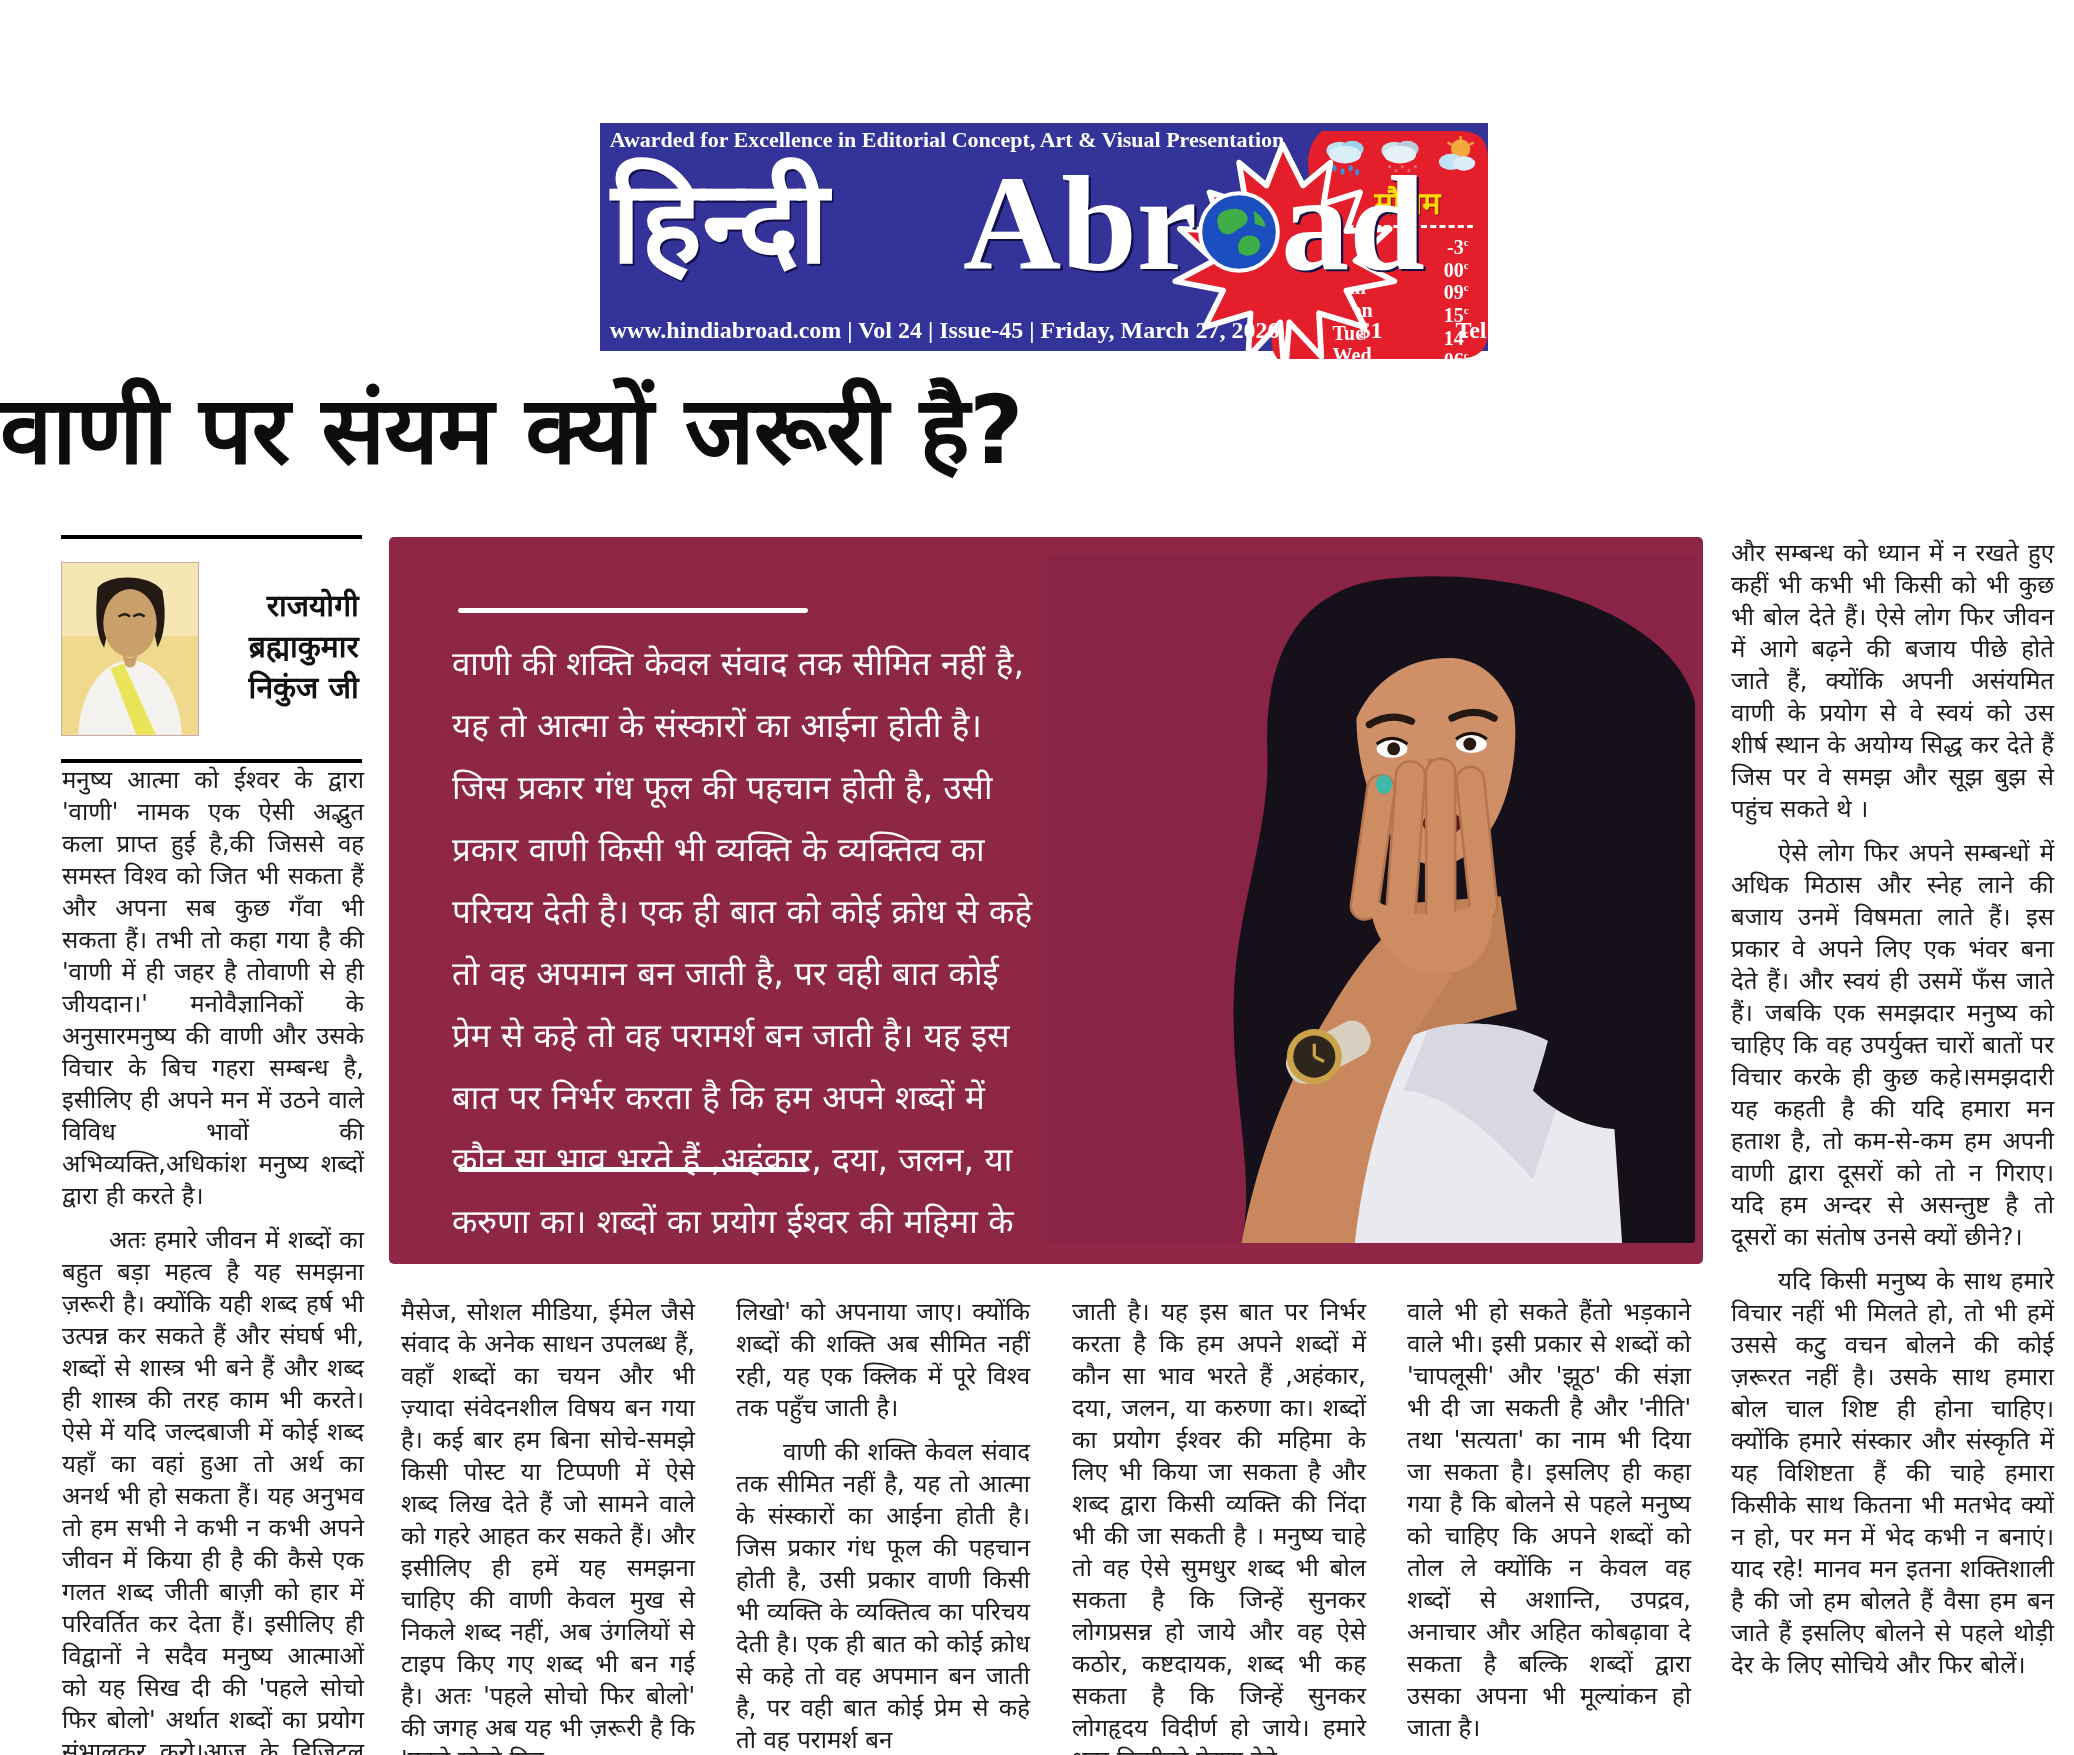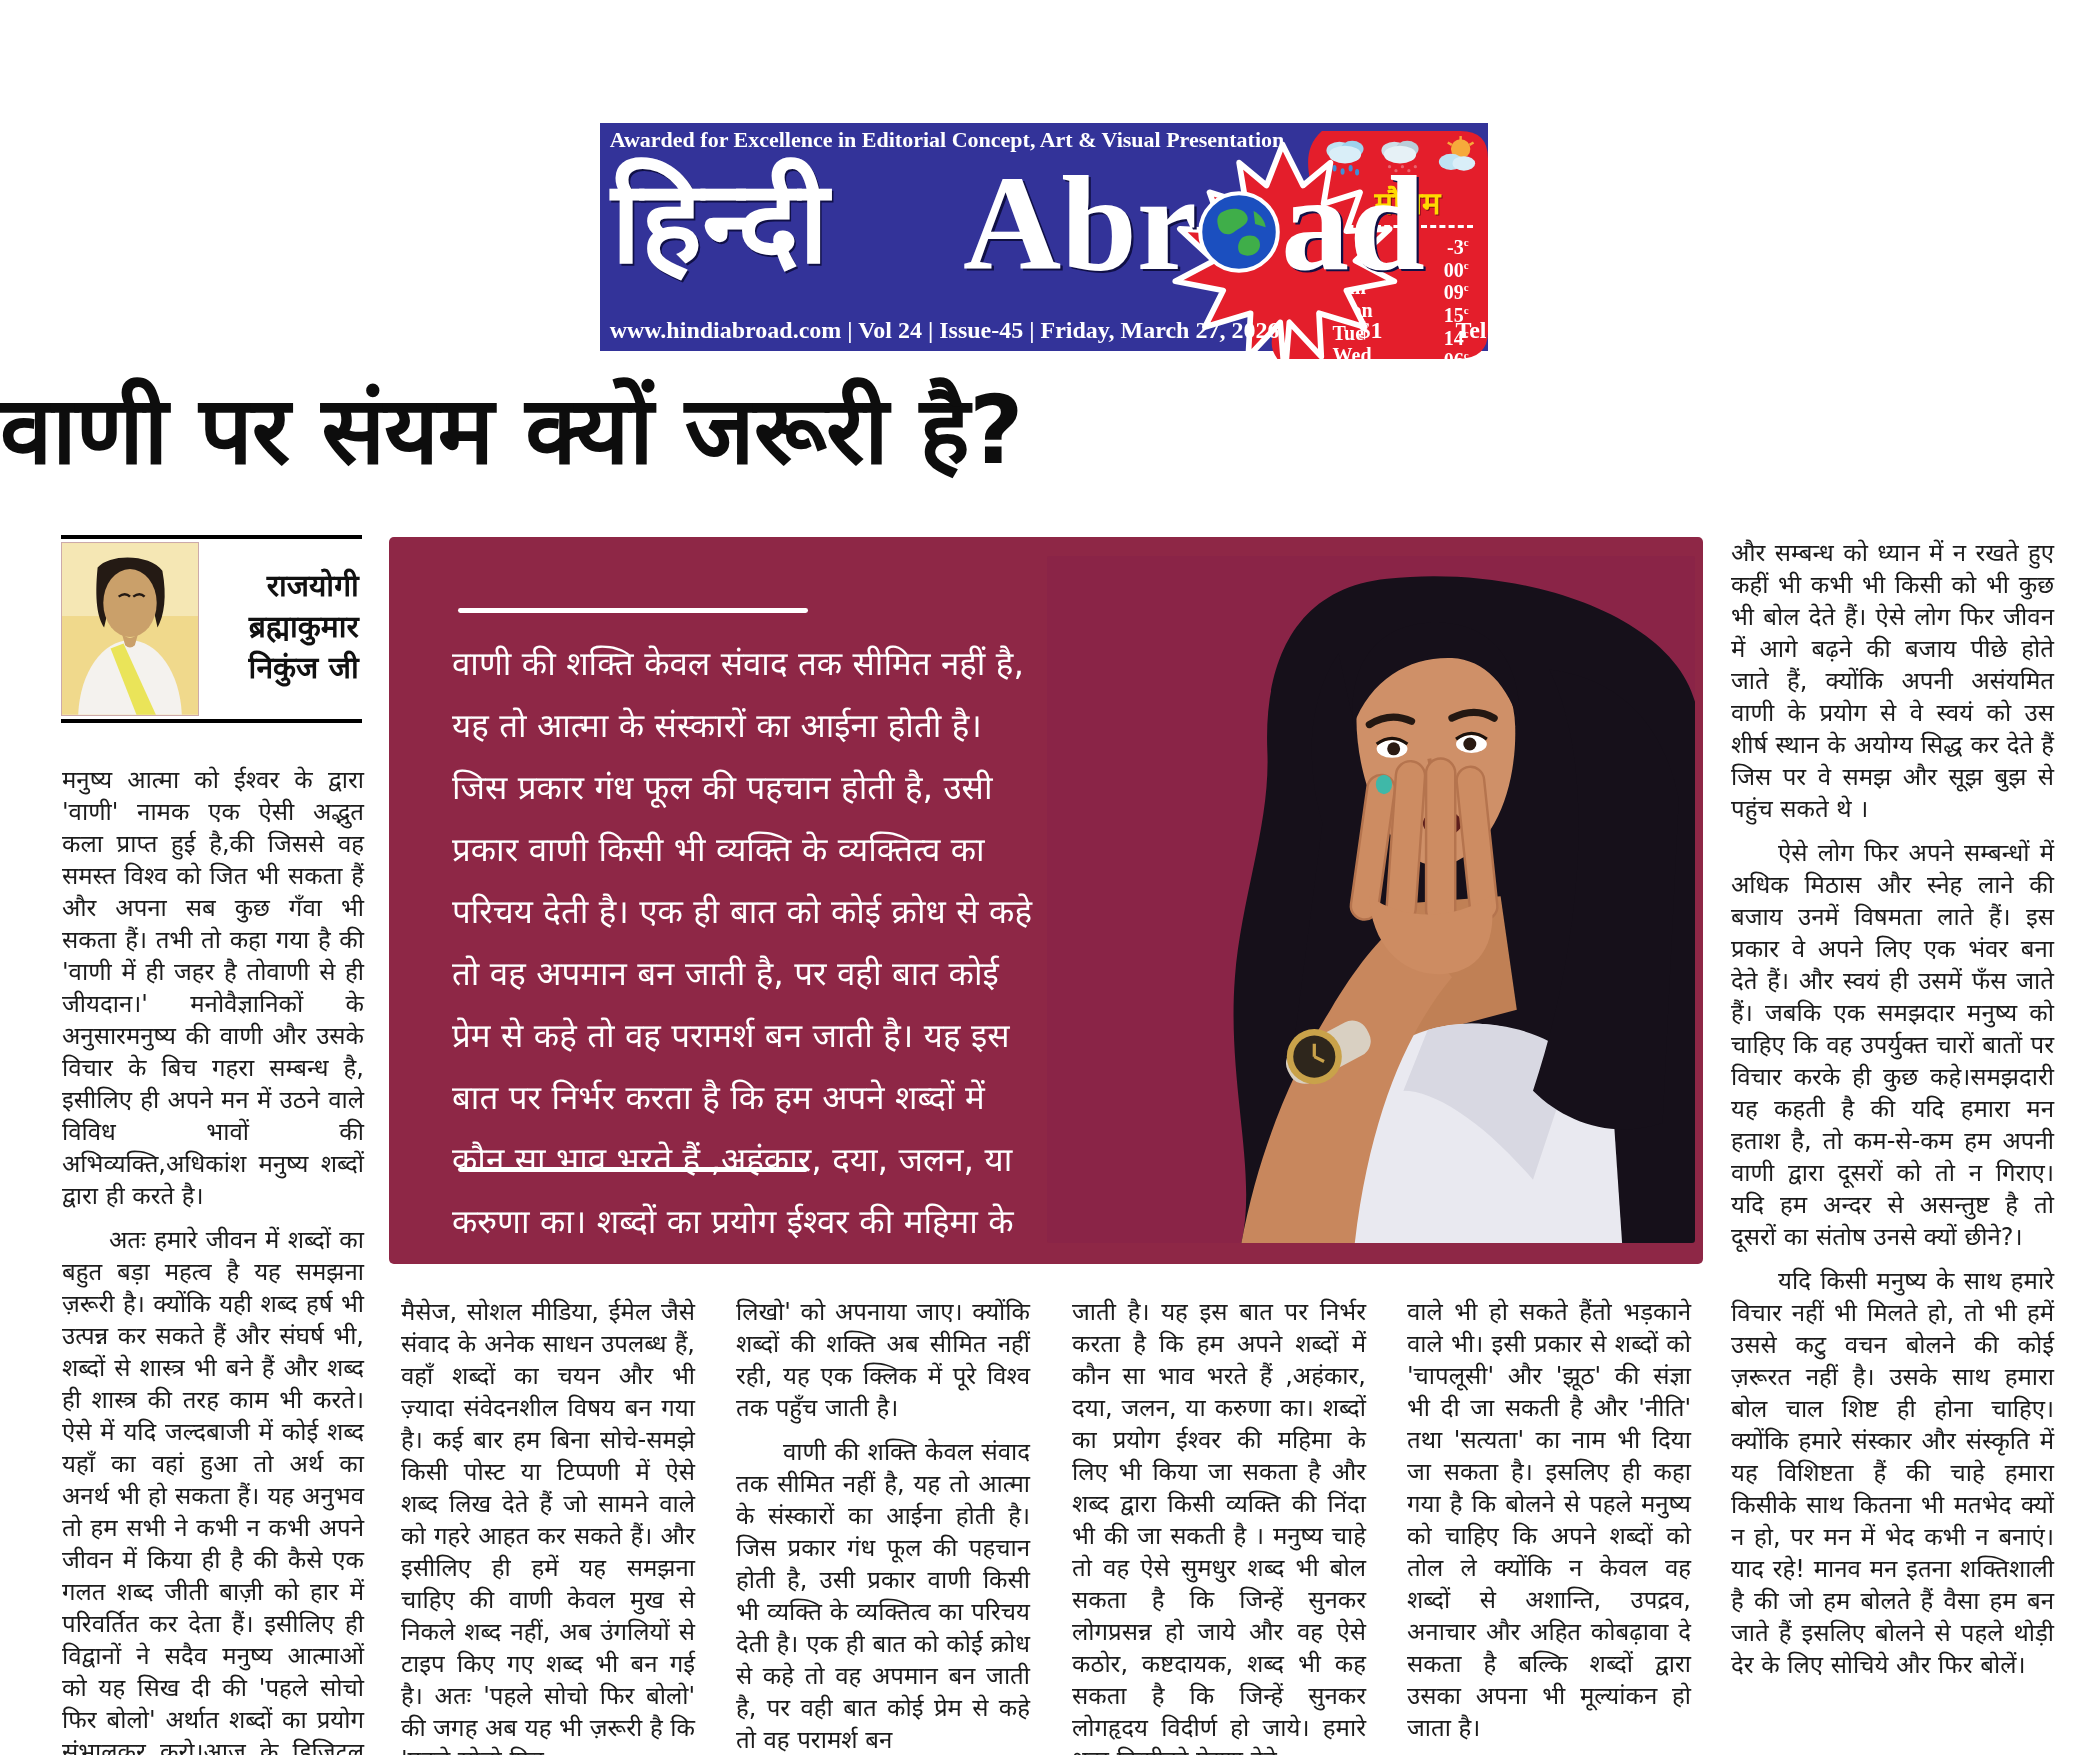--- a/index.html
+++ b/index.html
@@ -32,21 +32,21 @@
   .wx-sep{position:absolute;right:14.6px;top:94px;width:144px;border-top:3.2px dashed #ffffff;z-index:3;}
   .wx-rows{position:absolute;right:19.4px;top:102px;width:136px;z-index:3;}
   .wx-row{display:flex;justify-content:space-between;color:#fff;
           font-family:"Liberation Serif",serif;font-weight:bold;font-size:20px;line-height:18px;}
   .wx-row sup{font-size:0.55em;}
   
   .headline{position:absolute;left:0;top:363px;width:2074px;
             font-size:94px;font-weight:800;color:#0d0d0d;letter-spacing:-0.8px;}
   
   .author{position:absolute;left:61px;top:535px;width:301px;border-top:4px solid #000;
-          border-bottom:4px solid #000;padding:3px 0;display:flex;gap:26px;}
+          border-bottom:4px solid #000;padding:23px 0;display:flex;gap:26px;}
   .author .photo{width:136px;height:172px;flex:0 0 auto;border:0.8px solid #caa;}
   .author .name{flex:1;text-align:right;padding-right:3.2px;font-weight:bold;font-size:30px;
                 line-height:41px;padding-top:23px;color:#111;}
   
   .col{position:absolute;text-align:justify;font-size:24px;line-height:32px;color:#1c1c1c;overflow:hidden;}
   .col p{margin:12px;}
   .col p.indent{text-indent:47px;}
   #col1{left:50px;top:752px;width:326px;height:1004px;}
   #col2{left:389px;top:1284px;width:318px;height:472px;}
   #col3{left:724px;top:1284px;width:318px;height:472px;}

